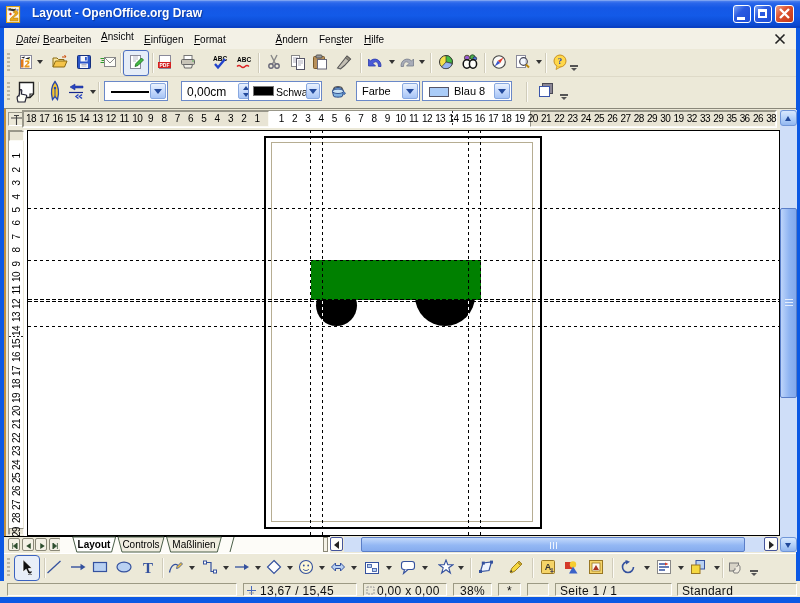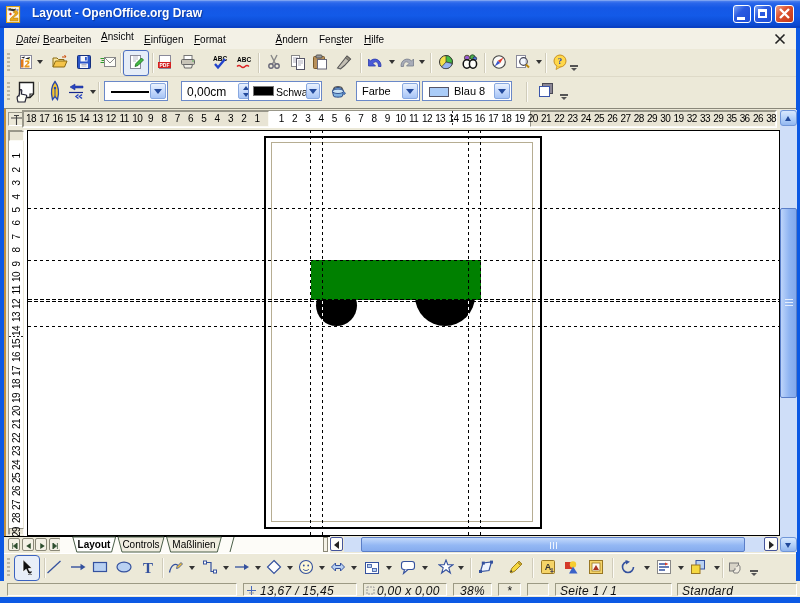--- a/index.html
+++ b/index.html
@@ -2,21 +2,21 @@
 <html><head><meta charset="utf-8"><style>
 *{margin:0;padding:0;box-sizing:border-box;}
 html,body{width:800px;height:603px;overflow:hidden;}
 body{position:relative;font-family:"Liberation Sans",sans-serif;background:#ece9d8;}
 .a{position:absolute;}
 .sep{width:2px;border-left:1px solid #d0ccba;border-right:1px solid #fcfbf6;}
 .grip{width:3px;background:repeating-linear-gradient(180deg,#bcb8a4 0 2px,transparent 2px 4px);}
 .dd{width:0;height:0;border-left:3px solid transparent;border-right:3px solid transparent;border-top:4px solid #333;}
 .num{font-size:10px;color:#000;transform:translateX(-50%);letter-spacing:-0.6px;}
 .vnum{font-size:10px;color:#000;transform:translate(-50%,-50%) rotate(-90deg);letter-spacing:-0.6px;}
-.fld{border:1px solid;border-color:#9c9a84 #fff #fff #9c9a84;background:#ece9d8;font-size:12px;color:#111;letter-spacing:0.3px;font-style:italic;}
+.fld{border:1px solid;border-color:#9c9a84 #fff #fff #9c9a84;background:#ece9d8;font-size:12px;color:#111;letter-spacing:0.3px;}
 .combo{background:#fff;border:1.5px solid #6a88c8;}
 .ddbtn{position:absolute;right:1px;top:1px;bottom:1px;width:16px;background:linear-gradient(180deg,#eaf2fe,#c4d8fb 55%,#a6c4f6);border:1px solid #88a8e0;border-radius:2px;}
 .chev{position:absolute;left:3px;top:5px;width:0;height:0;border-left:4px solid transparent;border-right:4px solid transparent;border-top:5px solid #234a9c;}
 </style></head>
 <body>
 
 <div class="a" style="left:0;top:26px;width:4px;height:577px;background:#0c59e4;"></div>
 <div class="a" style="left:796px;top:26px;width:4px;height:577px;background:#0c59e4;"></div>
 <div class="a" style="left:0;top:597px;width:800px;height:6px;background:#0c59e4;"></div>
 

